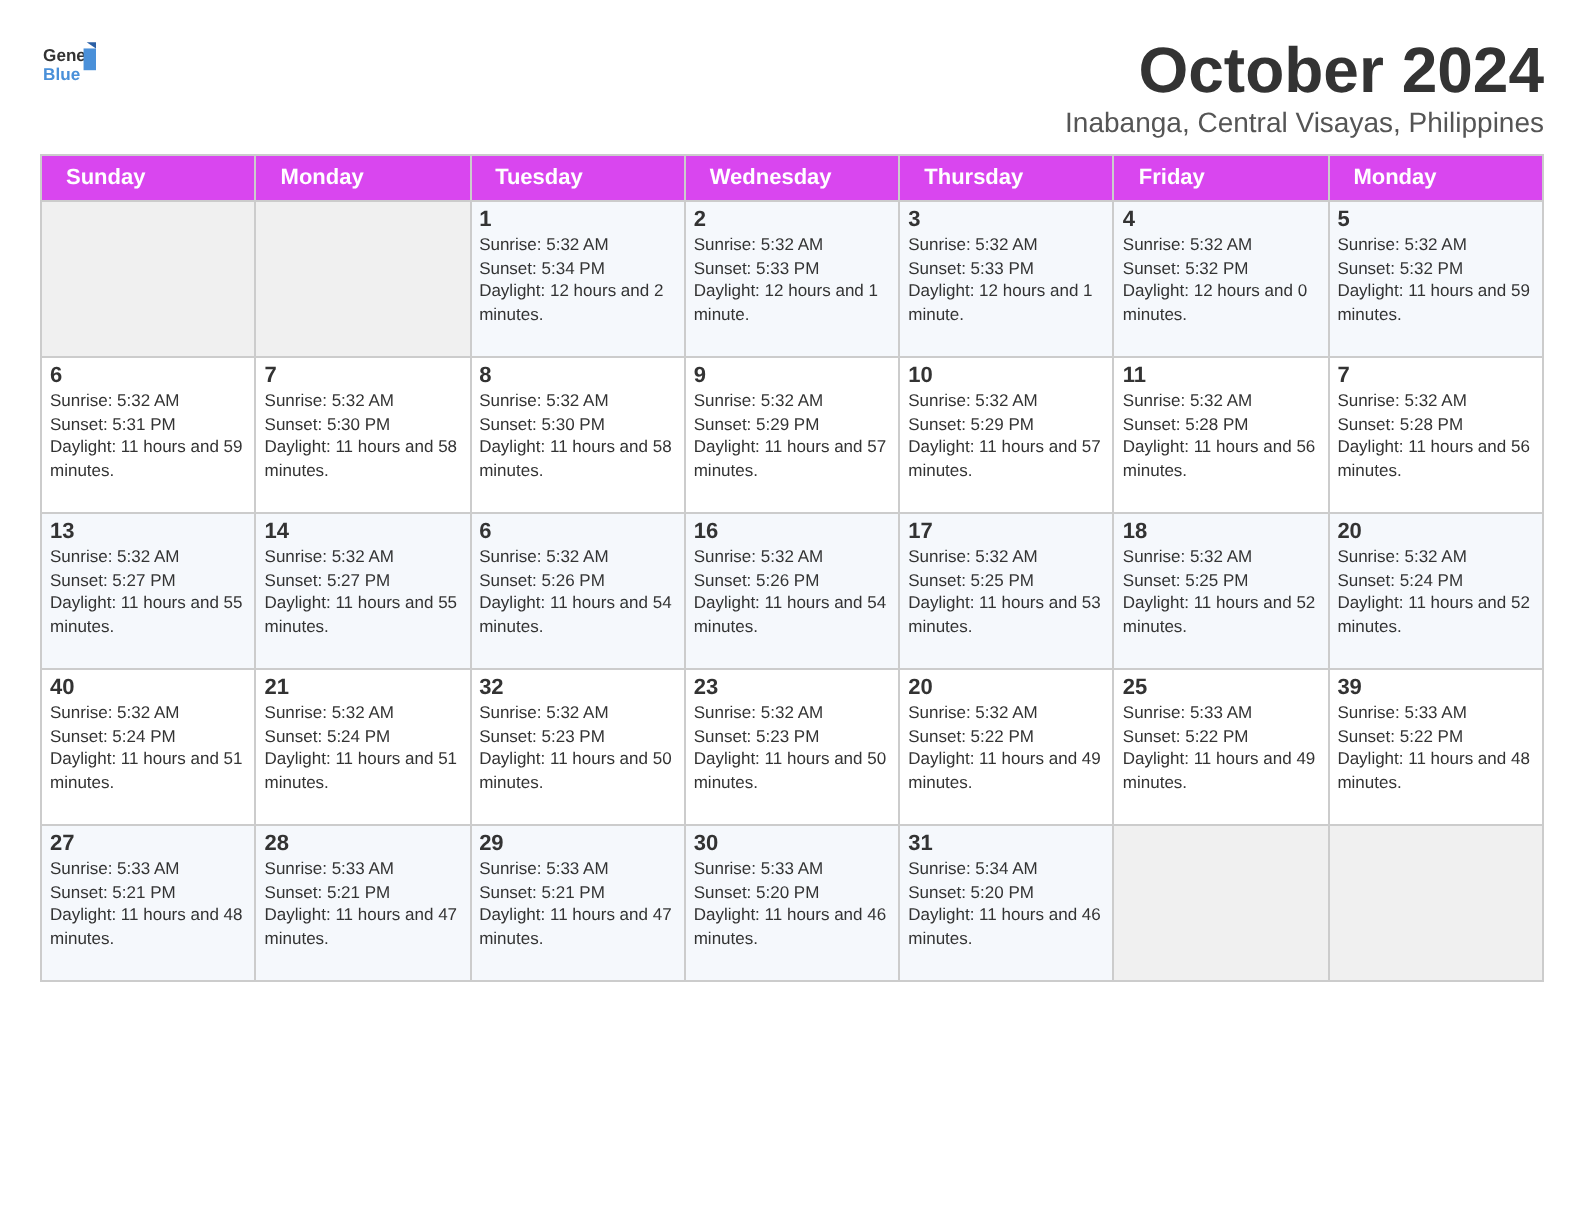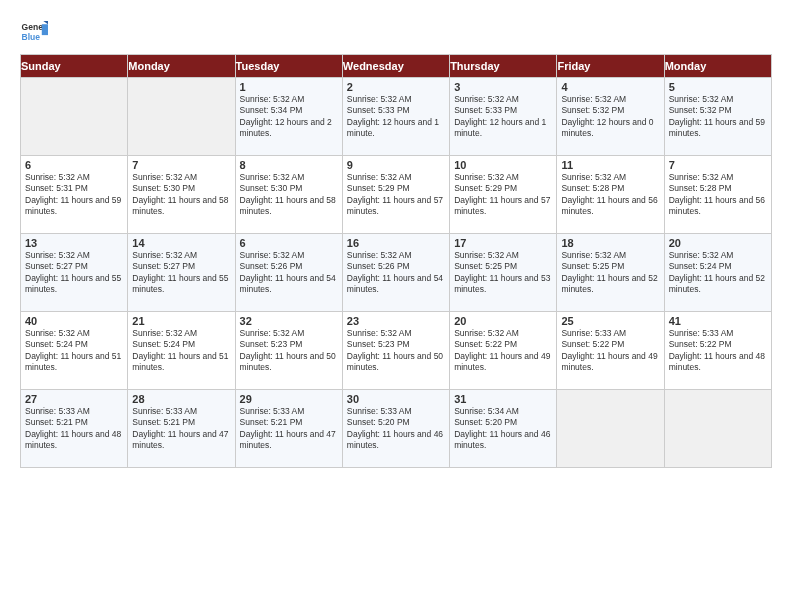--- a/index.html
+++ b/index.html
@@ -43,25 +43,25 @@
     .subtitle {
       font-size: 14px;
       color: #555;
     }
     table {
       width: 100%;
       border-collapse: collapse;
       table-layout: fixed;
     }
     thead tr th {
-      background-color: #7f1d1d;
+      background-color: #d946ef;
       color: #fff;
       font-size: 11px;
       font-weight: bold;
-      padding: 5px 0;
+      padding: 5px 12px;
       text-align: left;
       border: 1px solid #ccc;
       margin-left: 24px;
     }
     tbody tr td {
       border: 1px solid #ccc;
       vertical-align: top;
       padding: 3px 4px;
       font-size: 9px;
       color: #333;
@@ -94,20 +94,24 @@
 <div class="page">
 
   <div class="header">
     <div class="logo">
       <svg class="logo-icon" viewBox="0 0 36 36">
         <text x="2" y="16" font-size="11" font-weight="bold" fill="#333">General</text>
         <text x="2" y="28" font-size="11" font-weight="bold" fill="#4a90d9">Blue</text>
         <polygon points="28,8 36,8 36,22 28,22" fill="#4a90d9"></polygon>
         <polygon points="30,4 36,8 36,4" fill="#2a5fa5"></polygon>
       </svg>
+    </div>
+    <div class="title-block">
+      <div class="month-title">October 2024</div>
+      <div class="subtitle">Inabanga, Central Visayas, Philippines</div>
     </div>
   </div>
 
   <table>
     <thead>
       <tr id="header-row">
           <th>Sunday</th>
           <th>Monday</th>
           <th>Tuesday</th>
           <th>Wednesday</th>
@@ -220,21 +224,21 @@
           </td>
           <td>
             <span class="day-num">20</span>
             <div class="cell-content">Sunrise: 5:32 AM<br>Sunset: 5:22 PM<br>Daylight: 11 hours and 49 minutes.</div>
           </td>
           <td>
             <span class="day-num">25</span>
             <div class="cell-content">Sunrise: 5:33 AM<br>Sunset: 5:22 PM<br>Daylight: 11 hours and 49 minutes.</div>
           </td>
           <td>
-            <span class="day-num">41</span>
+            <span class="day-num">39</span>
             <div class="cell-content">Sunrise: 5:33 AM<br>Sunset: 5:22 PM<br>Daylight: 11 hours and 48 minutes.</div>
           </td>
         </tr>
         <tr>
           <td>
             <span class="day-num">27</span>
             <div class="cell-content">Sunrise: 5:33 AM<br>Sunset: 5:21 PM<br>Daylight: 11 hours and 48 minutes.</div>
           </td>
           <td>
             <span class="day-num">28</span>

